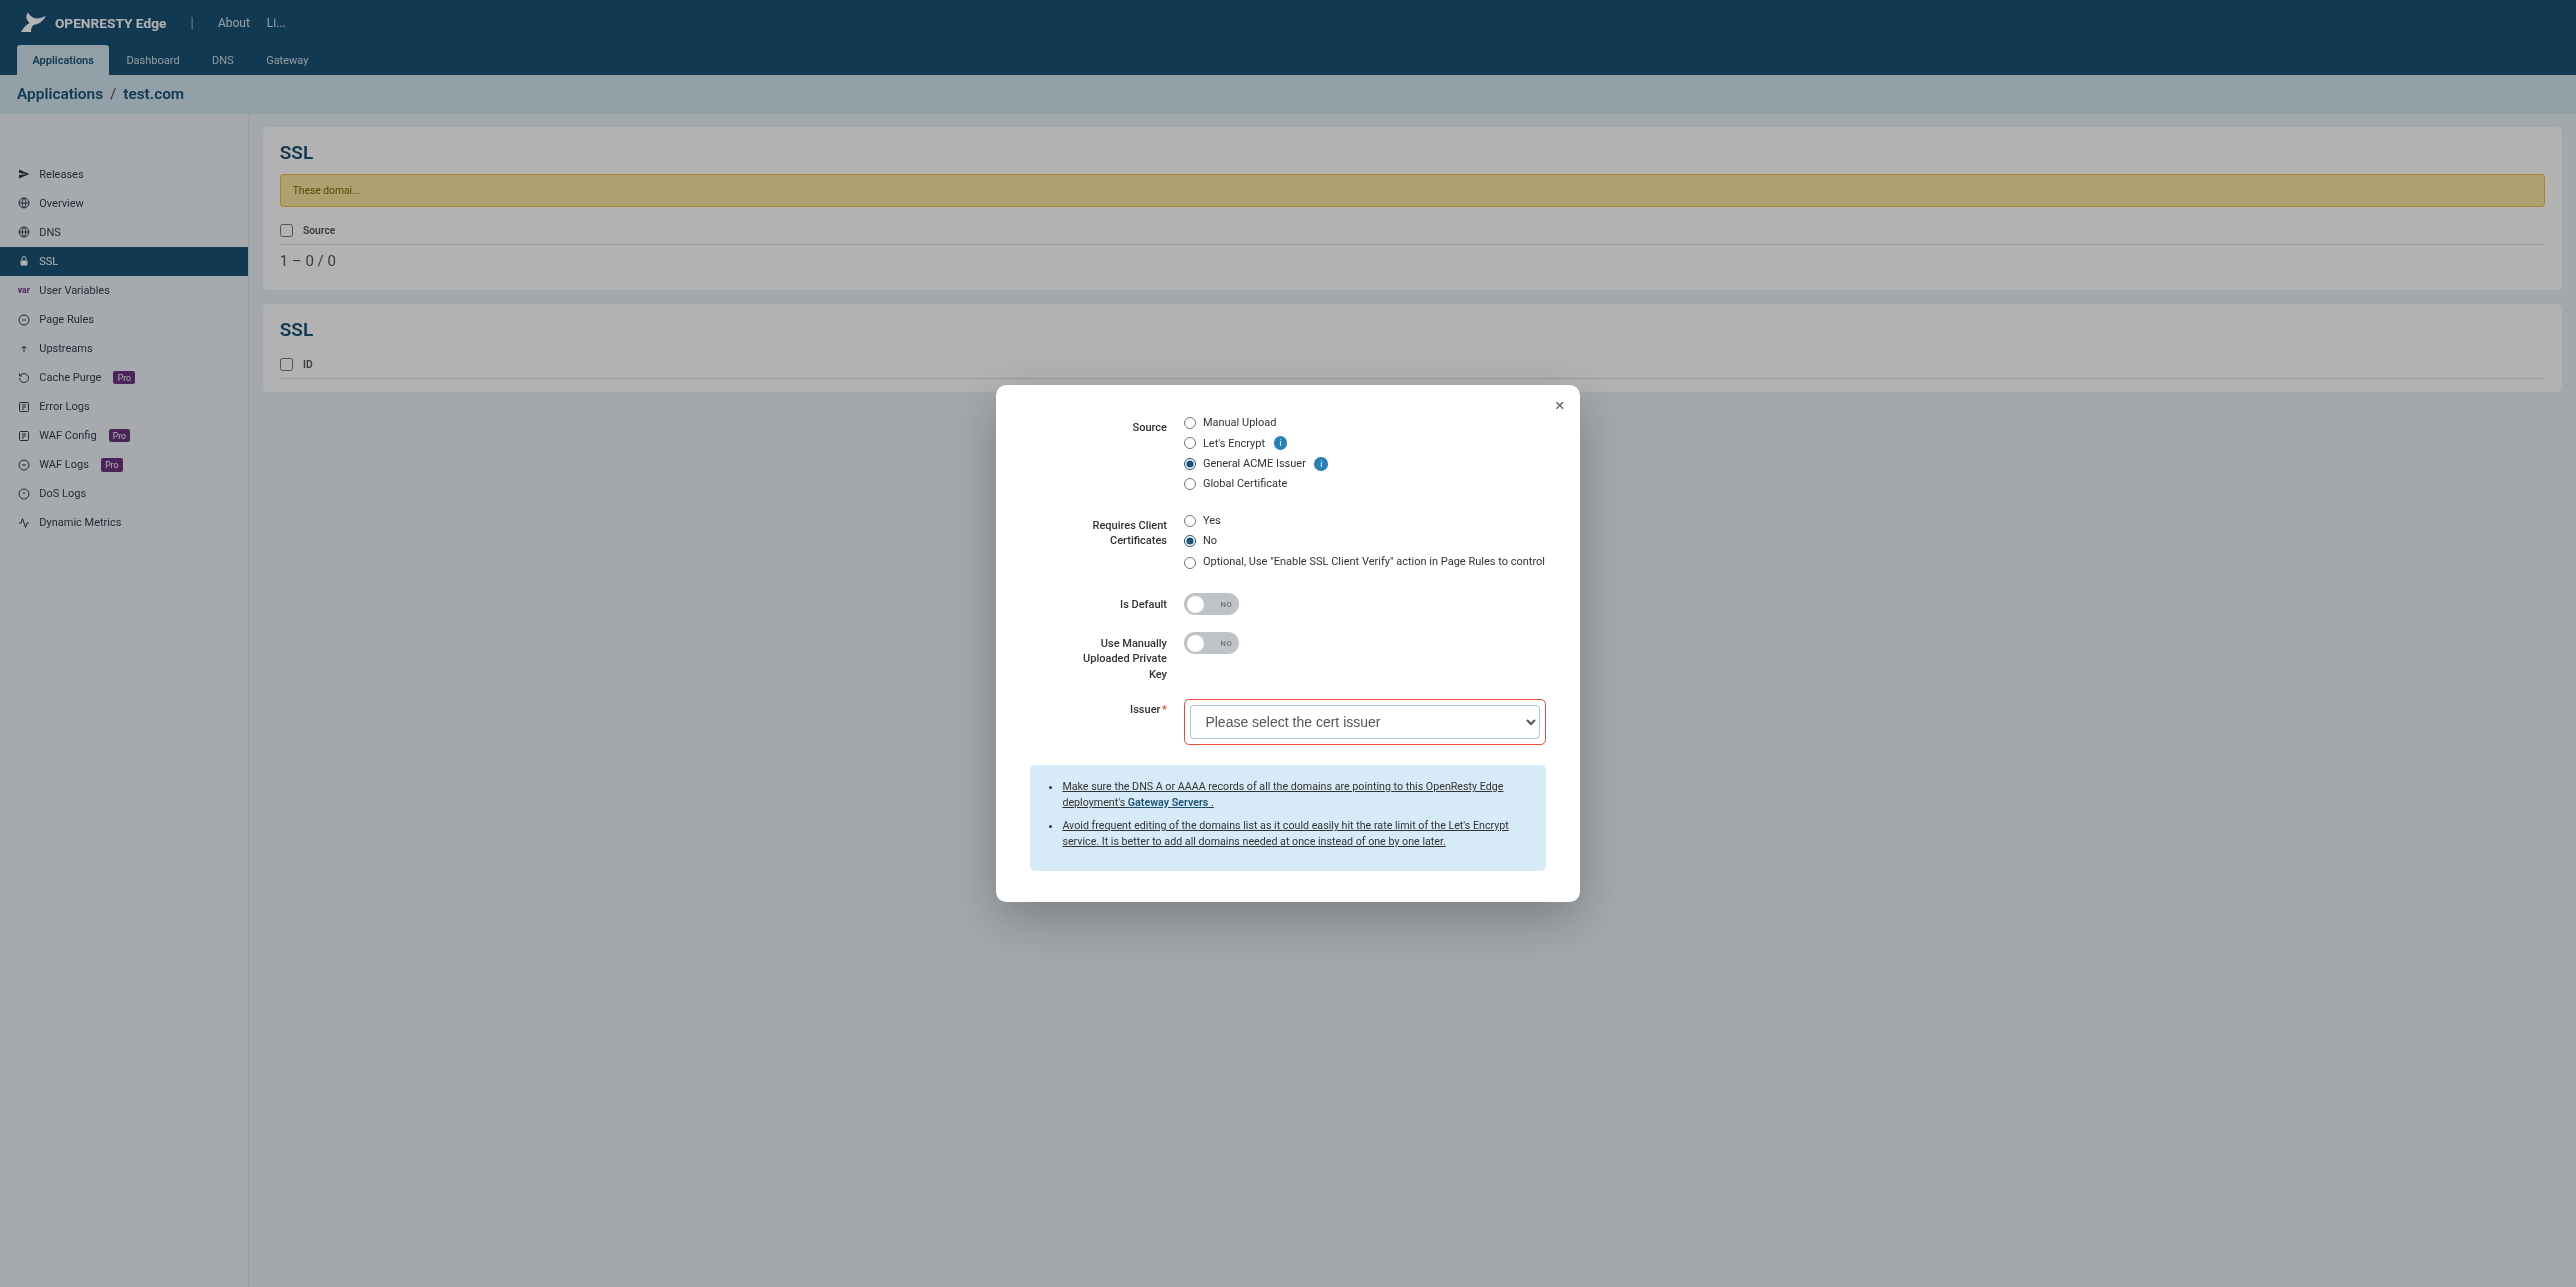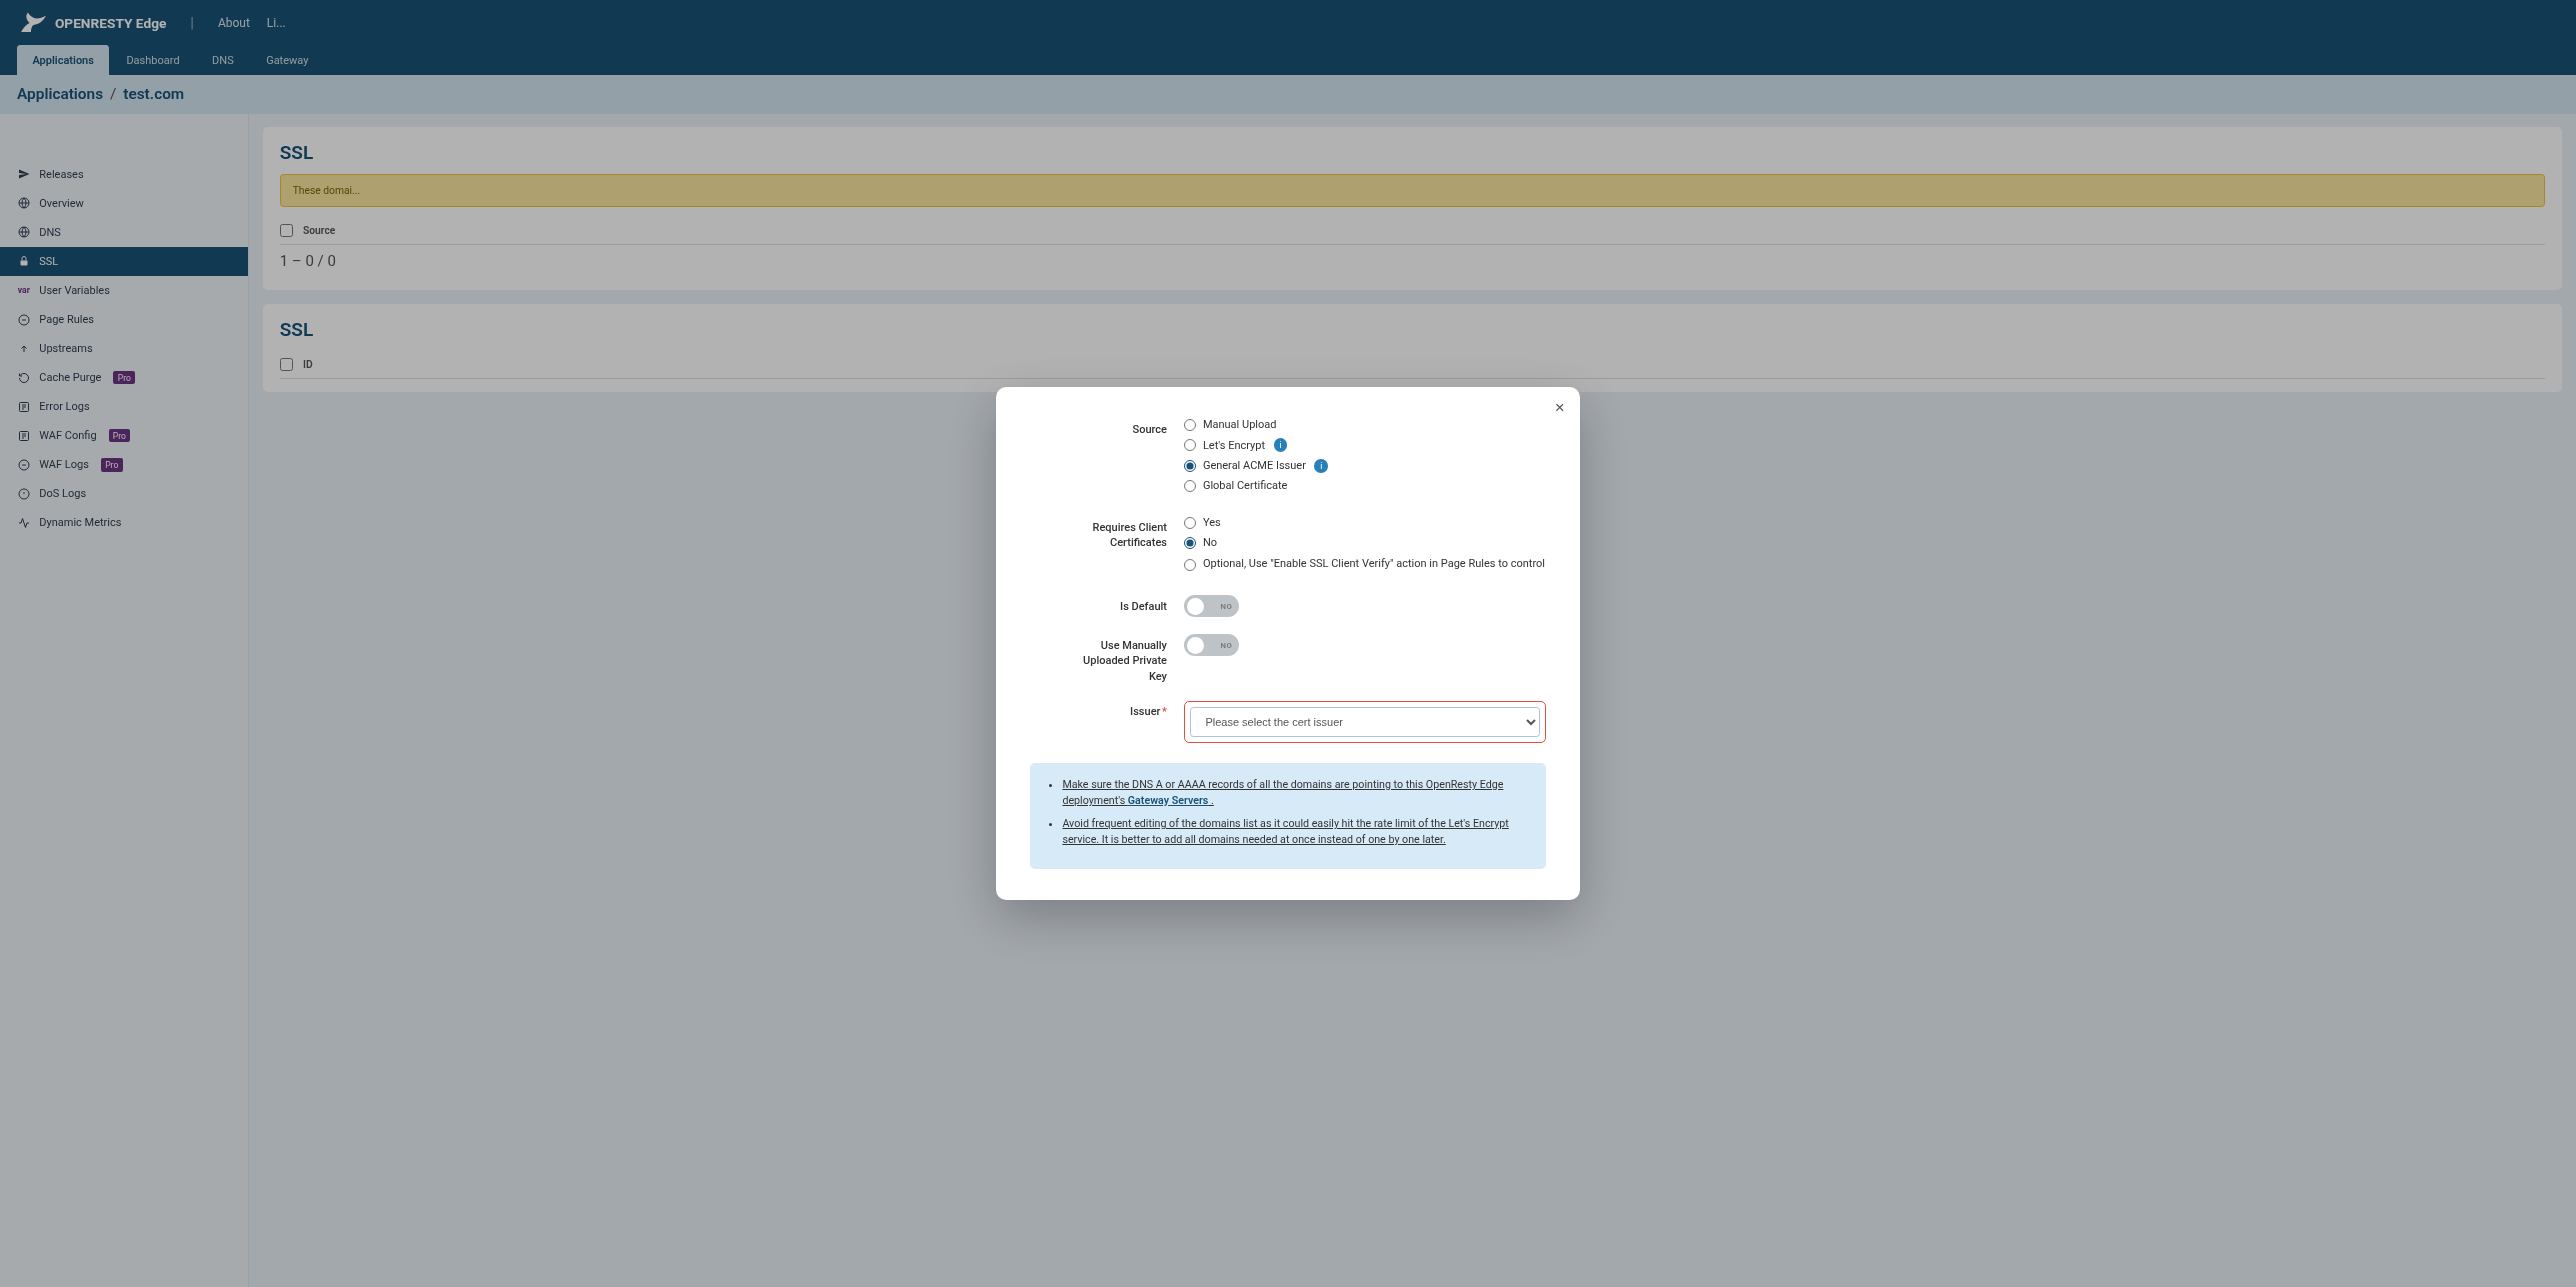--- a/index.html
+++ b/index.html
@@ -252,21 +252,21 @@
       border: 1.7px solid #e74c3c;
       border-radius: 5.1px;
       padding: 5.1px;
       margin-bottom: 3.4px;
     }
     .form-select {
       width: 100%;
       padding: 6.9px 10.3px;
       border: 0.9px solid #aac4d8;
       border-radius: 3.4px;
-      font-size: 11px;
+      font-size: 14px;
       color: #555;
       background: white;
       appearance: auto;
       cursor: pointer;
     }
 
     .required-star { color: #e74c3c; margin-left: 1.7px; }
 
     
     .info-box {

